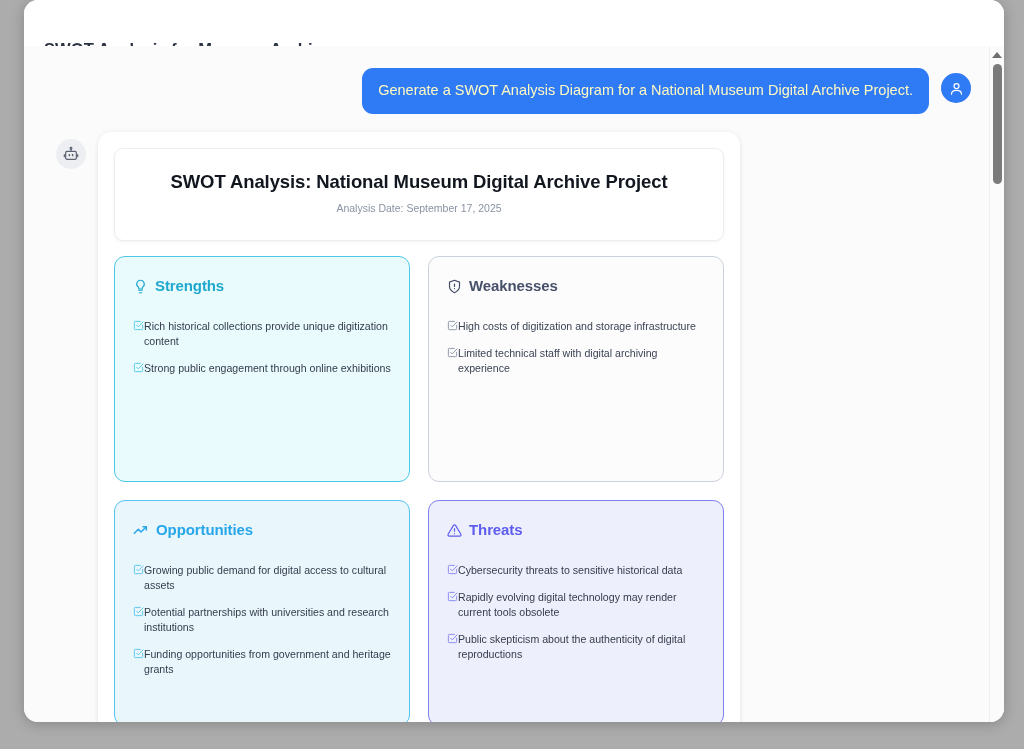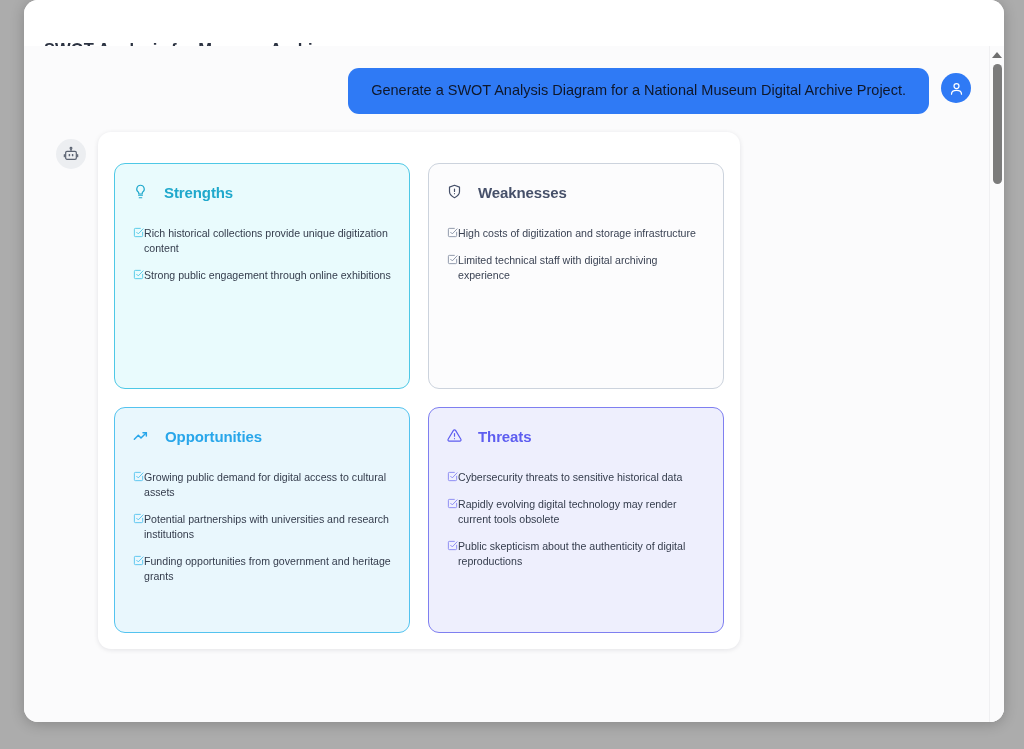--- a/index.html
+++ b/index.html
@@ -77,23 +77,23 @@
     background: #2f7af5;
     display: flex;
     align-items: center;
     justify-content: center;
     flex: 0 0 auto;
     margin-top: 5px;
   }
   .avatar svg { display: block; }
   .bubble-user {
     background: #2f7af5;
-    color: #0f172a;
+    color: #fef9c3;
     border-radius: 11px;
-    padding: 13px 23px;
+    padding: 13px 16px;
     font-size: 14.5px;
     line-height: 1.35;
     max-width: 600px;
   }
 
   
   .msg-row-bot {
     display: flex;
     align-items: flex-start;
     gap: 12px;
@@ -155,22 +155,22 @@
     padding: 20px 18px 22px;
     min-height: 226px;
   }
   .quad-strengths     { background: #e9fbfd; border-color: #4ec8e6; }
   .quad-weaknesses    { background: #fcfcfd; border-color: #ccd3dd; }
   .quad-opportunities { background: #e9f7fd; border-color: #53c3ef; }
   .quad-threats       { background: #eeeffd; border-color: #7f7ff0; }
 
   .quad-head {
     display: flex;
-    align-items: flex-start;
-    gap: 16px;
+    align-items: flex-end;
+    gap: 7px;
     margin-bottom: 25px;
   }
   .quad-head-icon { display: flex; flex: 0 0 auto; }
   .quad-head-title {
     font-size: 15px;
     font-weight: 700;
     letter-spacing: -.1px;
   }
   .quad-strengths     .quad-head-title { color: #1fa8cc; }
   .quad-weaknesses    .quad-head-title { color: #465069; }
@@ -250,20 +250,24 @@
             <path d="M12 8V5"></path>
             <circle cx="12" cy="3.5" r="1.3"></circle>
             <path d="M2 13v3M22 13v3"></path>
             <rect x="8.5" y="12" width="2.2" height="3.4" rx=".5" fill="#5c6473" stroke="none"></rect>
             <rect x="13.3" y="12" width="2.2" height="3.4" rx=".5" fill="#5c6473" stroke="none"></rect>
           </svg>
         </div>
 
         <div class="bubble-bot">
 
+          <div class="swot-header">
+            <div class="swot-title">SWOT Analysis: National Museum Digital Archive Project</div>
+            <div class="swot-subtitle">Analysis Date: September 17, 2025</div>
+          </div>
 
           <div class="swot-grid">
 
             <div class="quad quad-strengths">
               <div class="quad-head">
                 <span class="quad-head-icon">
                   <svg width="15" height="15" viewBox="0 0 24 24" fill="none" stroke="#1fa8cc" stroke-width="1.9" stroke-linecap="round" stroke-linejoin="round">
                     <path d="M9 18h6"></path>
                       <path d="M10 22h4"></path>
                     <path d="M12 2a6 6 0 0 0-3.6 10.8c.5.4.8 1 .8 1.6V16h5.6v-1.6c0-.6.3-1.2.8-1.6A6 6 0 0 0 12 2z"></path>

